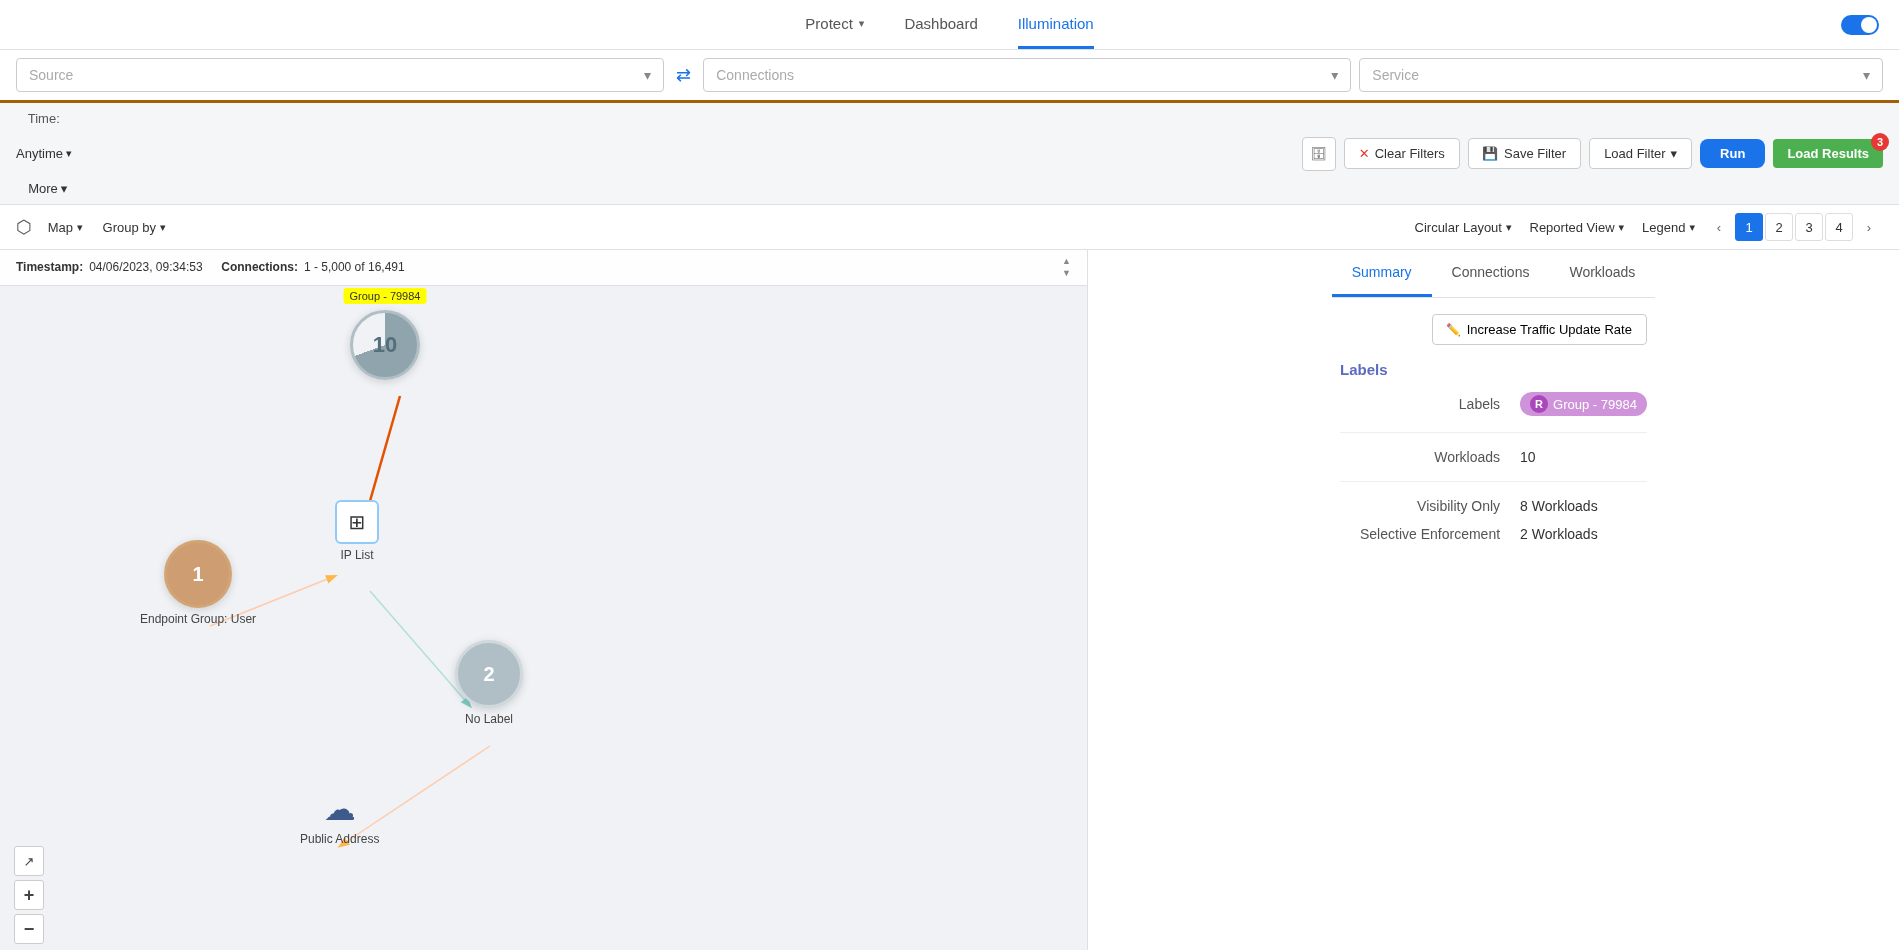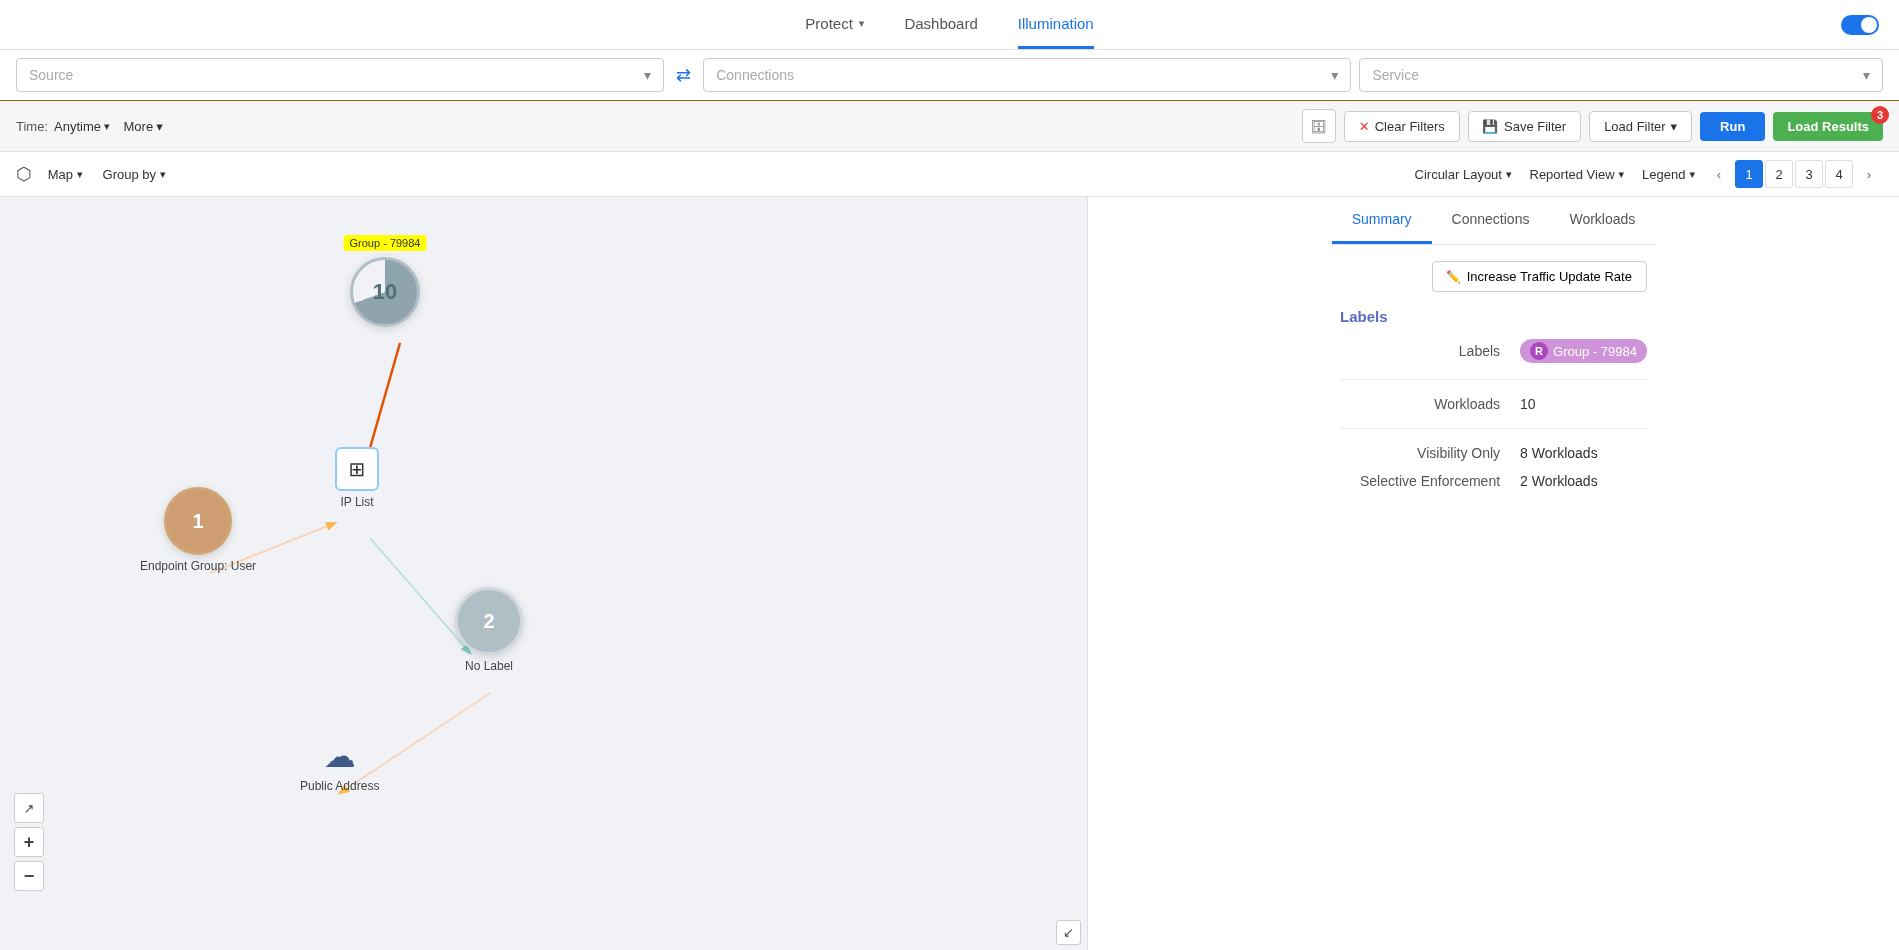--- a/index.html
+++ b/index.html
@@ -40,21 +40,21 @@
       position: relative; cursor: pointer;
     }
     .toggle-track::after {
       content: ''; position: absolute; right: 2px; top: 2px;
       width: 16px; height: 16px; background: #fff; border-radius: 50%;
     }
 
     
     .filter-bar {
       background: #fff;
-      border-bottom: 1px solid #a16207;
+      border-bottom: 3px solid #a16207;
       display: flex;
       align-items: center;
       padding: 8px 16px;
       gap: 0;
     }
     .filter-select {
       flex: 1;
       border: 1px solid #ccc;
       border-radius: 4px;
       padding: 8px 12px;
@@ -78,35 +78,35 @@
 
     
     .toolbar {
       background: #f5f6f8;
       border-bottom: 1px solid #dde1e7;
       display: flex;
       align-items: center;
       padding: 8px 16px;
       gap: 8px;
     }
-    .toolbar-left { display: flex; align-items: center; gap: 6px; font-size: 13px; color: #555; }
+    .toolbar-left { display: flex; align-items: center; gap: 20px; font-size: 13px; color: #555; flex-direction: column; }
     .toolbar-right { margin-left: auto; display: flex; align-items: center; gap: 8px; }
     .time-label { font-size: 13px; }
     .time-dropdown { display: flex; align-items: center; gap: 3px; cursor: pointer; color: #333; font-size: 13px; }
     .time-dropdown .chevron { font-size: 11px; }
     .more-dropdown { display: flex; align-items: center; gap: 3px; cursor: pointer; color: #333; font-size: 13px; margin-left: 8px; }
 
     .btn {
       border: none; border-radius: 4px; padding: 7px 14px; cursor: pointer; font-size: 13px; display: flex; align-items: center; gap: 5px;
     }
     .btn-icon { background: #fff; border: 1px solid #ccc; color: #555; width: 34px; height: 34px; padding: 0; justify-content: center; }
     .btn-clear { background: #fff; border: 1px solid #ccc; color: #333; }
     .btn-save { background: #fff; border: 1px solid #ccc; color: #333; }
     .btn-load { background: #fff; border: 1px solid #ccc; color: #333; }
-    .btn-run { background: #1a73e8; color: #fff; font-weight: 600; padding: 7px 20px; }
+    .btn-run { background: #1a73e8; color: #fff; font-weight: 600; padding: 7px 20px; border-radius: 8px; }
     .btn-load-results { background: #4caf50; color: #fff; font-weight: 600; padding: 7px 14px; position: relative; }
     .badge {
       position: absolute; top: -6px; right: -6px;
       background: #e53935; color: #fff; border-radius: 50%;
       width: 18px; height: 18px; font-size: 11px; display: flex; align-items: center; justify-content: center;
     }
 
     
     .map-toolbar {
       background: #fff;
@@ -358,20 +358,31 @@
       <button class="page-btn">3</button>
       <button class="page-btn">4</button>
       <button class="page-btn nav">›</button>
     </div>
   </div>
 </div>
 
 <div class="main-content">
 
   <div class="map-area">
+    <div class="map-status-bar">
+      <strong>Timestamp:</strong>
+      <span>04/06/2023, 09:34:53</span>
+      &nbsp;&nbsp;
+      <strong>Connections:</strong>
+      <span>1 - 5,000 of 16,491</span>
+      <div style="margin-left:auto; display:flex; flex-direction:column; gap:1px;">
+        <div style="cursor:pointer; font-size:9px; line-height:1.2; color:#888;">▲</div>
+        <div style="cursor:pointer; font-size:9px; line-height:1.2; color:#888;">▼</div>
+      </div>
+    </div>
 
     <svg class="connections-svg" style="position:absolute; top:36px; left:0; width:780px; height:100%;">
 
       <defs>
         <marker id="arrowOrange" markerWidth="8" markerHeight="8" refX="6" refY="3" orient="auto">
           <path d="M0,0 L0,6 L8,3 z" fill="#e65100"></path>
         </marker>
         <marker id="arrowPeach" markerWidth="8" markerHeight="8" refX="6" refY="3" orient="auto">
           <path d="M0,0 L0,6 L8,3 z" fill="#ffb74d"></path>
         </marker>

